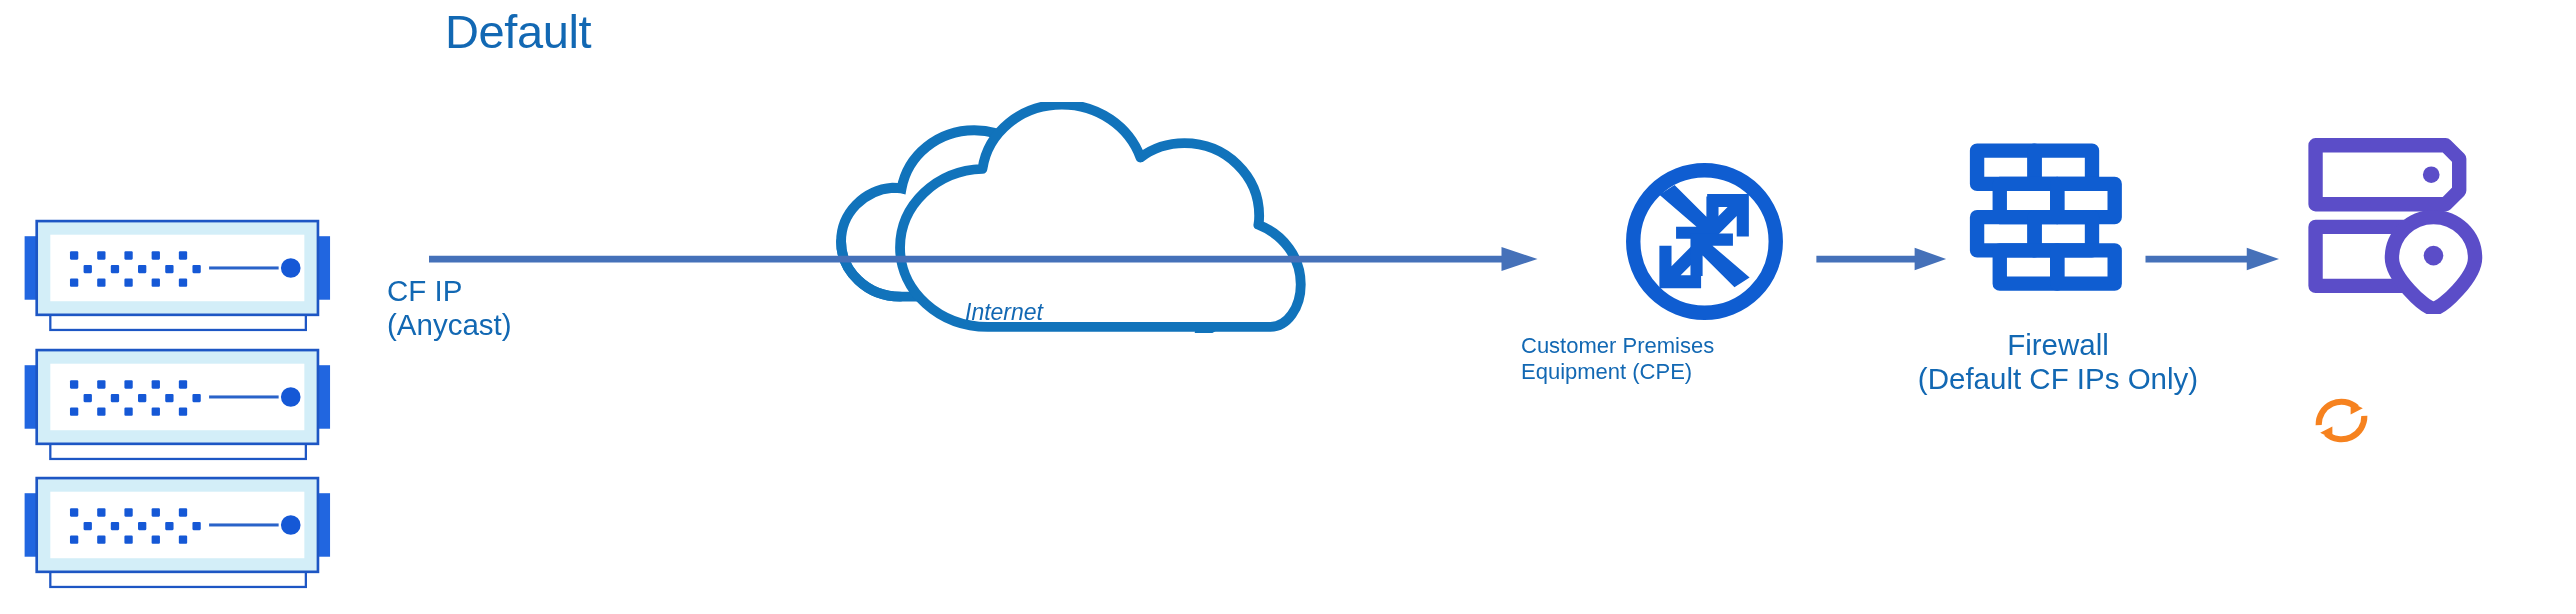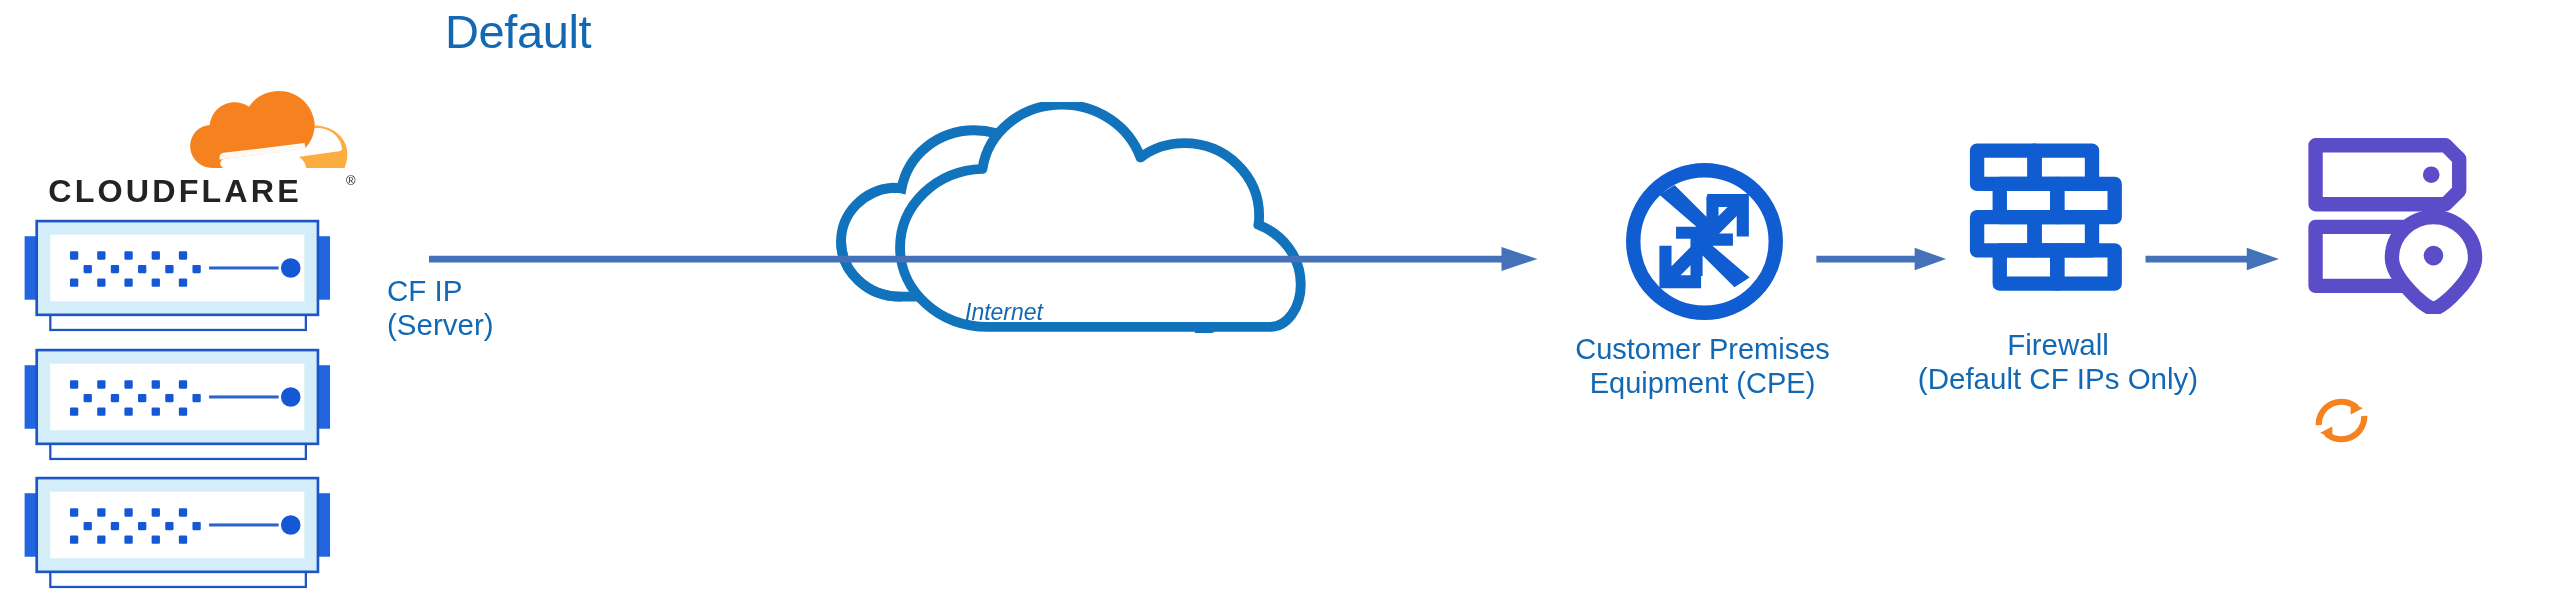--- a/index.html
+++ b/index.html
@@ -45,59 +45,35 @@
 
   
   .server-unit{ width:344px; height:121px; }
   .srv-svg{ display:block; width:344px; height:121px; }
 
   
   #label-request{ left:462px; top:206px; font-size:29.5px; }
   #label-cfip{ left:387px; top:274px; font-size:29.5px; }
   #label-internet{ left:965px; top:299px; font-size:23px;font-style:italic; }
   #label-cpe{
-    left:1521px; top:333px; font-size:29px; width:363px; text-align:center;
+    left:1521px; top:333px; font-size:22px; width:363px; 
   }
   #label-firewall{
     left:1869px; top:328px; font-size:29.5px; width:378px; text-align:center;
   }
   #label-origin{ left:2270px; top:333px; font-size:29.5px; }
   #label-cloudflared{ left:2331px; top:388px; font-size:29.5px; }
 </style>
 </head>
 <body>
 
 <div id="canvas">
 
   <div class="abs txt" id="diagram-title">Default</div>
 
-  <div class="abs" id="cf-logo">
-
-    <svg id="cf-mark" viewBox="0 0 215 110">
-
-      <path d="M150 48 C176 40 205 53 209 78 C210 86 209 94 206 101 L206 102 L155 102
-               C154 96 151 91 146 88 L146 87 L198 80 C201 79.6 202.5 78 202.2 75.5
-               C200 60 186 49 169.5 49 C163 49 156 50 150 53 Z" fill="#FBAD41"></path>
-
-      <path d="M31 102 C14 102 1 89 1 73 C1 58 12 46 27 45
-               C29 28 43 15 60 15 C67 15 73.5 17 79 21
-               C87 8 102 0 119 0 C143 0 163 18 166 42
-               L166 44 C166 56 162 66 155 74
-               C153.5 76 151 77 148.5 77.3 L46 90
-               C43 90.4 41 92.7 41 95.7 C41 99.2 43.5 102 47 102 Z" fill="#F6821F"></path>
-
-      <path d="M44 90.5 L150 77.5 C152.5 77.2 154 75.6 153.6 73.3 L152.6 69 L45 82
-               C42.2 82.4 40 84.7 40 87.7 L40 91 Z" fill="#ffffff" opacity="0.95"></path>
-    </svg>
-
-    <svg id="cf-wordmark" viewBox="0 0 410 48">
-      <text x="0" y="38" font-family="'Liberation Sans', sans-serif" font-size="43" font-weight="bold" letter-spacing="4.2" fill="#232323">CLOUDFLARE</text>
-    </svg>
-    <div id="cf-reg">®</div>
-  </div>
 
   <div class="abs server-unit" style="left:10.6px;top:212px;">
     <svg class="srv-svg" viewBox="0 0 455 160">
 
       <rect x="52" y="128" width="338" height="28" fill="#ffffff" stroke="#1d56c4" stroke-width="3"></rect>
 
       <rect x="18" y="32" width="30" height="84" fill="#2166e0"></rect>
       <rect x="392" y="32" width="30" height="84" fill="#2166e0"></rect>
 
       <rect x="34" y="12" width="372" height="124" fill="#d3eef8" stroke="#1d56c4" stroke-width="3.5"></rect>
@@ -297,21 +273,21 @@
     <g fill="none" stroke="#f6821f" stroke-width="8" stroke-linecap="butt">
       <path d="M14 50 A30 30 0 0 1 64 27"></path>
       <path d="M74 38 A30 30 0 0 1 24 61"></path>
     </g>
     <polygon points="56,20 72,28 56,36" fill="#f6821f"></polygon>
     <polygon points="32,52 16,60 32,68" fill="#f6821f"></polygon>
   </svg>
 
 
   <div class="abs txt" id="label-cfip">CF IP
-(Server)</div>
+(Anycast)</div>
 
   <div class="abs txt" id="label-internet">Internet</div>
 
   <div class="abs txt" id="label-cpe">Customer Premises
 Equipment (CPE)</div>
 
   <div class="abs txt" id="label-firewall">Firewall
 (Default CF IPs Only)</div>
 
 

